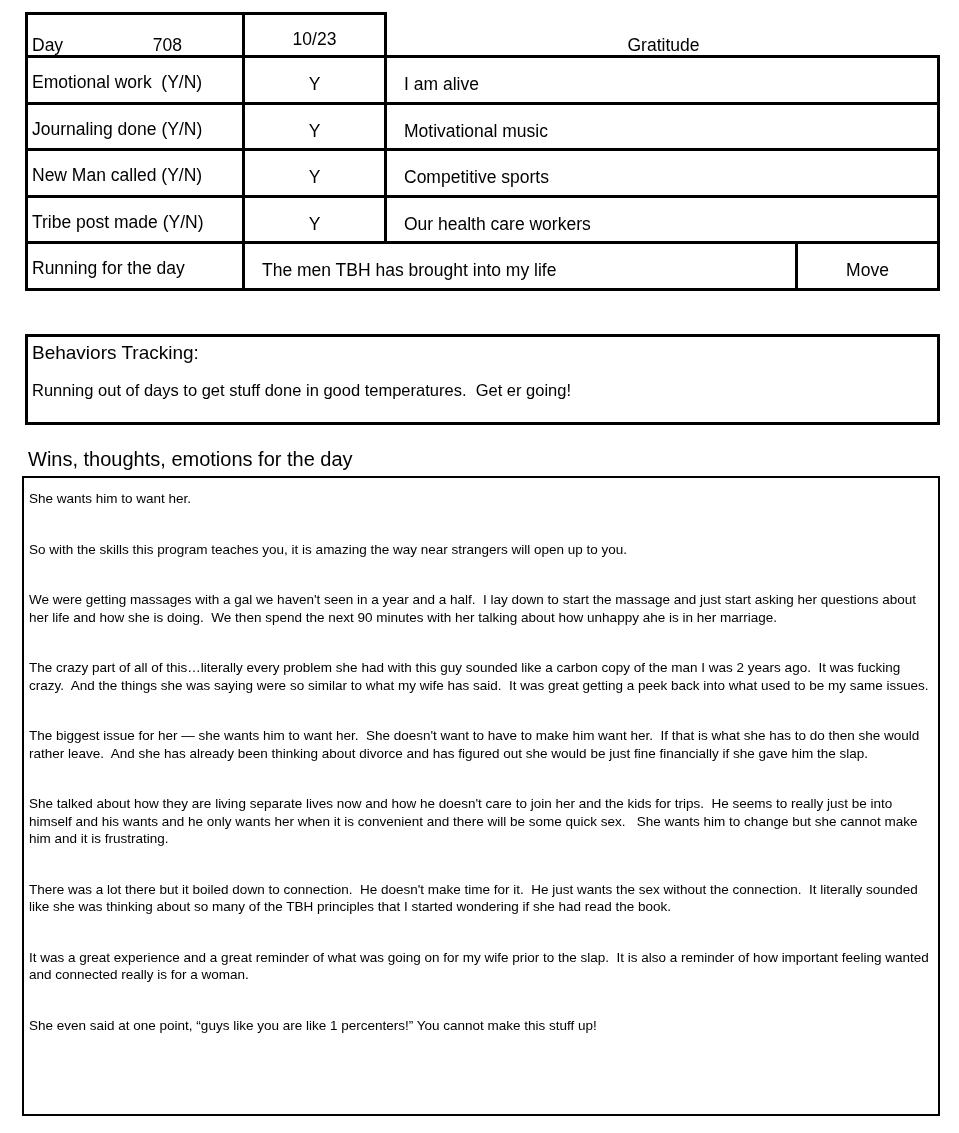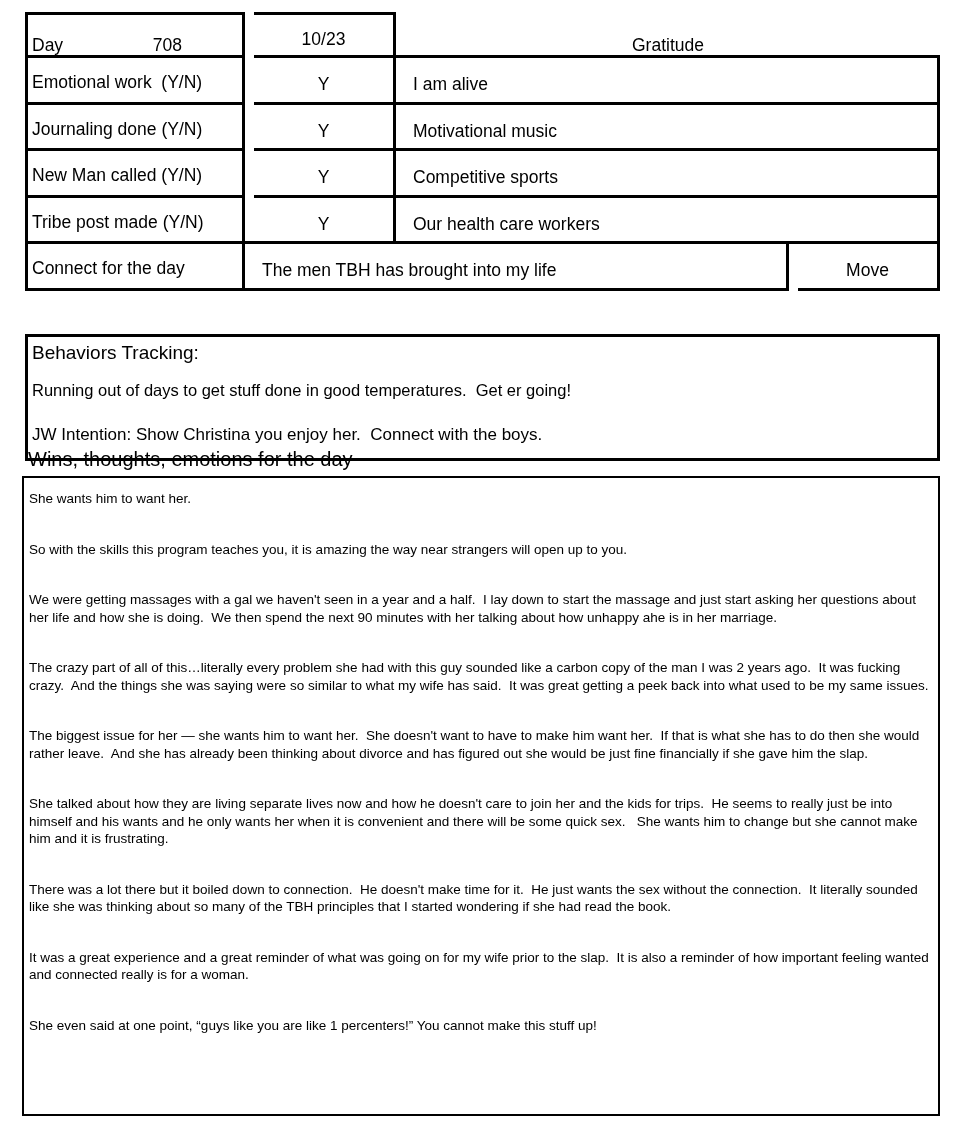--- a/index.html
+++ b/index.html
@@ -6,36 +6,36 @@
   body{
     width:959px;height:1133px;position:relative;
     font-family:"Liberation Sans",sans-serif;color:#000;
   }
   
   .tracker{position:absolute;left:25px;top:12px;width:915px;}
   .t-row{display:flex;}
   .cell{box-sizing:border-box;display:flex;align-items:flex-end;
         font-size:17.5px;line-height:1.15;white-space:pre-wrap;overflow:hidden;}
   .c1{width:220px;}
-  .c2{width:142px;justify-content:center;margin-left:9px;}
+  .c2{width:142px;justify-content:center;}
   .c3{flex:1;}
   
   .hdr{height:46px;}
   .hdr .c1{border:3px solid #000;padding:0 60px 0 4px;
            justify-content:space-between;align-items:flex-end;}
   .hdr .c2{border:3px solid #000;border-left:0;padding-bottom:6px;}
   .hdr .c3{border-bottom:3px solid #d946ef;justify-content:center;}
   
   .drow{height:49.5px;margin-top:-3px;}
   .drow .c1{border:3px solid #000;padding:0 2px 9px 4px;}
   .drow .c2{border:3px solid #000;border-left:0;padding-bottom:7px;}
   .drow .c3{border:3px solid #000;border-left:0;padding:0 2px 7px 17px;}
   
   .behaviors{
-    position:absolute;left:25px;top:334px;width:915px;height:127px;
+    position:absolute;left:25px;top:334px;width:915px;height:91px;
     box-sizing:border-box;border:3px solid #000;overflow:hidden;text-align:center;
   }
   .behaviors-title{position:absolute;left:4px;top:5px;font-size:19px;white-space:pre-wrap;}
   .behaviors-note{position:absolute;left:4px;top:44px;font-size:16.5px;white-space:pre-wrap;}
   .behaviors-intention{position:absolute;left:4px;top:88px;font-size:17px;
                        line-height:20px;white-space:pre-wrap;}
   
   .wins-heading{position:absolute;left:28px;top:448px;font-size:20px;white-space:pre-wrap;}
   
   .journal{
@@ -78,21 +78,21 @@
     <div class="cell c1">New Man called (Y/N)</div>
     <div class="cell c2">Y</div>
     <div class="cell c3">Competitive sports</div>
   </div>
   <div class="t-row drow">
     <div class="cell c1">Tribe post made (Y/N)</div>
     <div class="cell c2">Y</div>
     <div class="cell c3">Our health care workers</div>
   </div>
   <div class="t-row drow">
-    <div class="cell c1">Connect for the day</div>
+    <div class="cell c1">Running for the day</div>
     <div class="cell c3">The men TBH has brought into my life</div>
     <div class="cell c2">Move</div>
   </div>
 </div>
 
 <div class="behaviors">
   <div class="behaviors-title">Behaviors Tracking:</div>
   <div class="behaviors-note">Running out of days to get stuff done in good temperatures.  Get er going!</div>
   <div class="behaviors-intention">JW Intention: Show Christina you enjoy her.  Connect with the boys.</div>
 </div>

